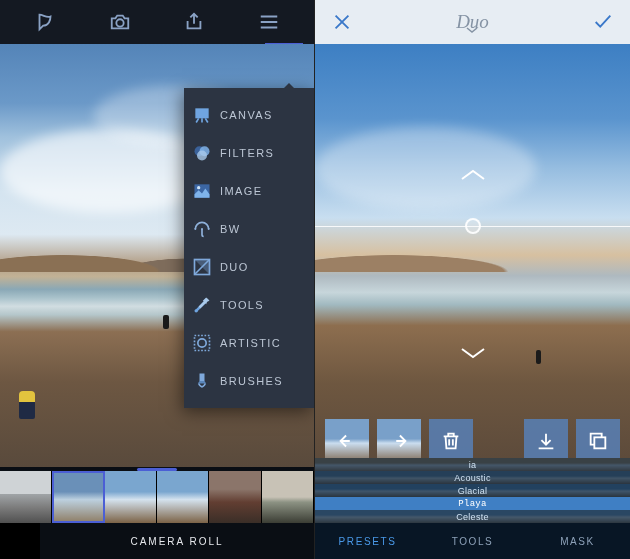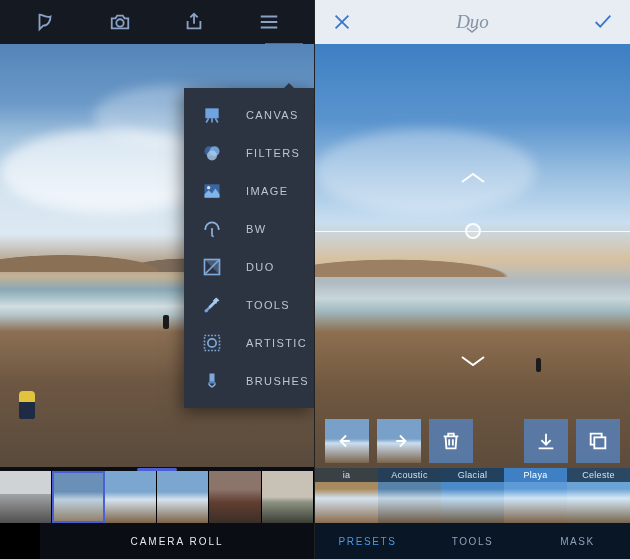--- a/index.html
+++ b/index.html
@@ -62,21 +62,21 @@
   .handle-up svg, .handle-down svg { stroke: #fff; stroke-width: 2; fill: none; width: 26px; height: 14px; }
   .person-right { position: absolute; left: 70%; top: 74%; width: 5px; height: 14px; background: #1b1b1b; border-radius: 2px; }
 
   
   .menu {
     position: absolute; top: 44px; right: 0; width: 130px;
     background: #2c3442; padding: 8px 0;
     box-shadow: -2px 4px 16px rgba(0,0,0,0.5);
   }
   .menu-caret { position:absolute; top:-5px; right:20px; width:0;height:0;border-left:5px solid transparent;border-right:5px solid transparent;border-bottom:5px solid #2c3442; }
-  .menu-item { display: flex; align-items: center; gap: 24px; padding: 9px 18px; font-size: 11px; letter-spacing: 1.4px; color: #bcc6d4; cursor: pointer; }
+  .menu-item { display: flex; align-items: center; gap: 8px; padding: 9px 8px; font-size: 11px; letter-spacing: 1.4px; color: #bcc6d4; cursor: pointer; }
   .menu-ico { width: 20px; height: 20px; display: flex; align-items: center; justify-content: center; }
   .menu-ico svg { width: 20px; height: 20px; }
 
   
   .thumb-handle { height: 4px; background:#0a0e14; display:flex; justify-content:center; align-items:center; }
   .thumb-handle div { width: 40px; height: 3px; background: #4b5fd5; border-radius: 2px; }
   .thumbs-left { height: 52px; background: #111; display: flex; }
   .lthumb { flex: 1; position: relative; border-right: 1px solid #000; }
   .lthumb.sel { outline: 2px solid #4b5fd5; outline-offset: -2px; }
   .t-gray { background: linear-gradient(#cfd3d6 45%, #9fa3a6 45%, #7c7c7c 70%, #505050 100%); }
@@ -98,29 +98,29 @@
     display: flex; align-items: center; justify-content: center;
     cursor: pointer; position: relative;
   }
   .action-btn.thumbbg::before {
     content:""; position:absolute; inset:0;
     background: linear-gradient(#79a0c9 45%, #caddef 55%, #7b654e 100%);
   }
   .action-btn svg { width: 22px; height: 22px; stroke: #fff; fill: none; stroke-width: 2; position:relative; }
 
   
-  .preset-strip { display: flex; height: 55px; background: #0c2034; }
+  .preset-strip { display: flex; height: 65px; background: #0c2034; flex-direction: column; }
   .preset { flex: 1; position: relative; overflow: hidden; cursor: pointer; }
   .preset .pimg { position: absolute; inset: 0; }
   .preset .plabel {
     position: absolute; top: 0; left: 0; right: 0;
     background: rgba(20,40,60,0.75); color: #cfe1f2;
     font-size: 9px; text-align: center; padding: 2px 0; letter-spacing: .3px;
   }
-  .preset.sel .plabel { background: #3f7fc4; color: #fff; }
+  .preset.sel .plabel { background: #3f7fc4; color: #fff; font-family: Liberation Mono, monospace; }
   .pimg.warm { background: linear-gradient(#a88a5f 38%, #d4e2ee 55%, #8a6c4f 100%); }
   .pimg.cool { background: linear-gradient(#5783aa 38%, #c0d5e4 55%, #6d5a46 100%); }
   .pimg.blue { background: linear-gradient(#4d8bc8 38%, #bfdaf0 55%, #6a5a47 100%); }
   .pimg.playa { background: linear-gradient(#5e9bd6 38%, #cfe4f5 55%, #7c6349 100%); }
   .pimg.celeste { background: linear-gradient(#6ca3d5 38%, #d5e8f6 55%, #77654e 100%); }
 
   .footer-right { height: 36px; background: #081625; display: flex; text-align: right; }
   .footer-tab { flex: 1; display: flex; align-items: center; justify-content: center; font-size: 10px; letter-spacing: 1.6px; color: #8da1b8; }
   .footer-tab.active { color: #4a99e8; }
 

